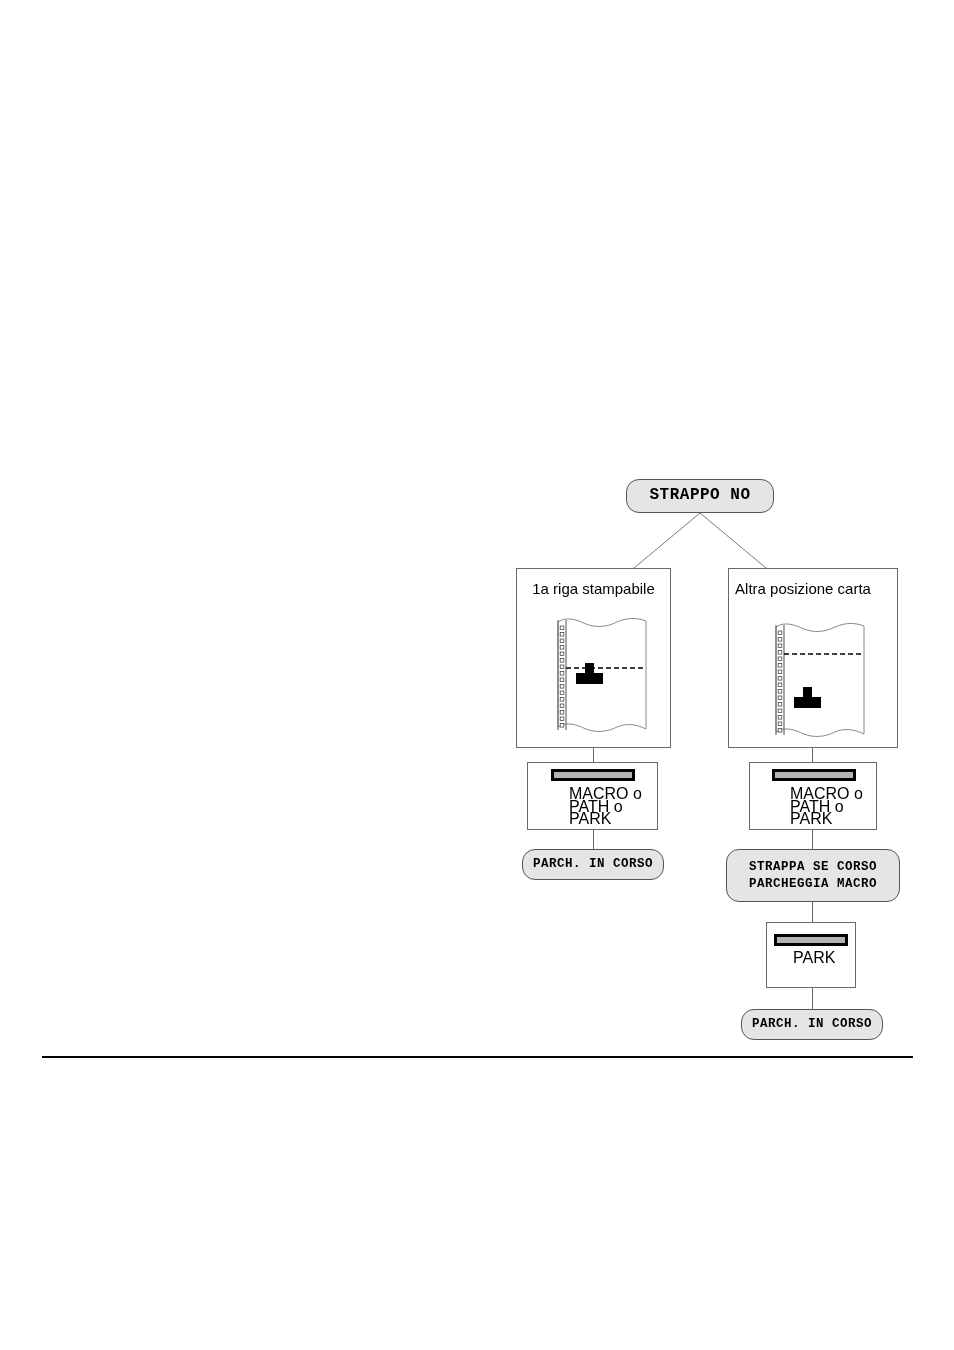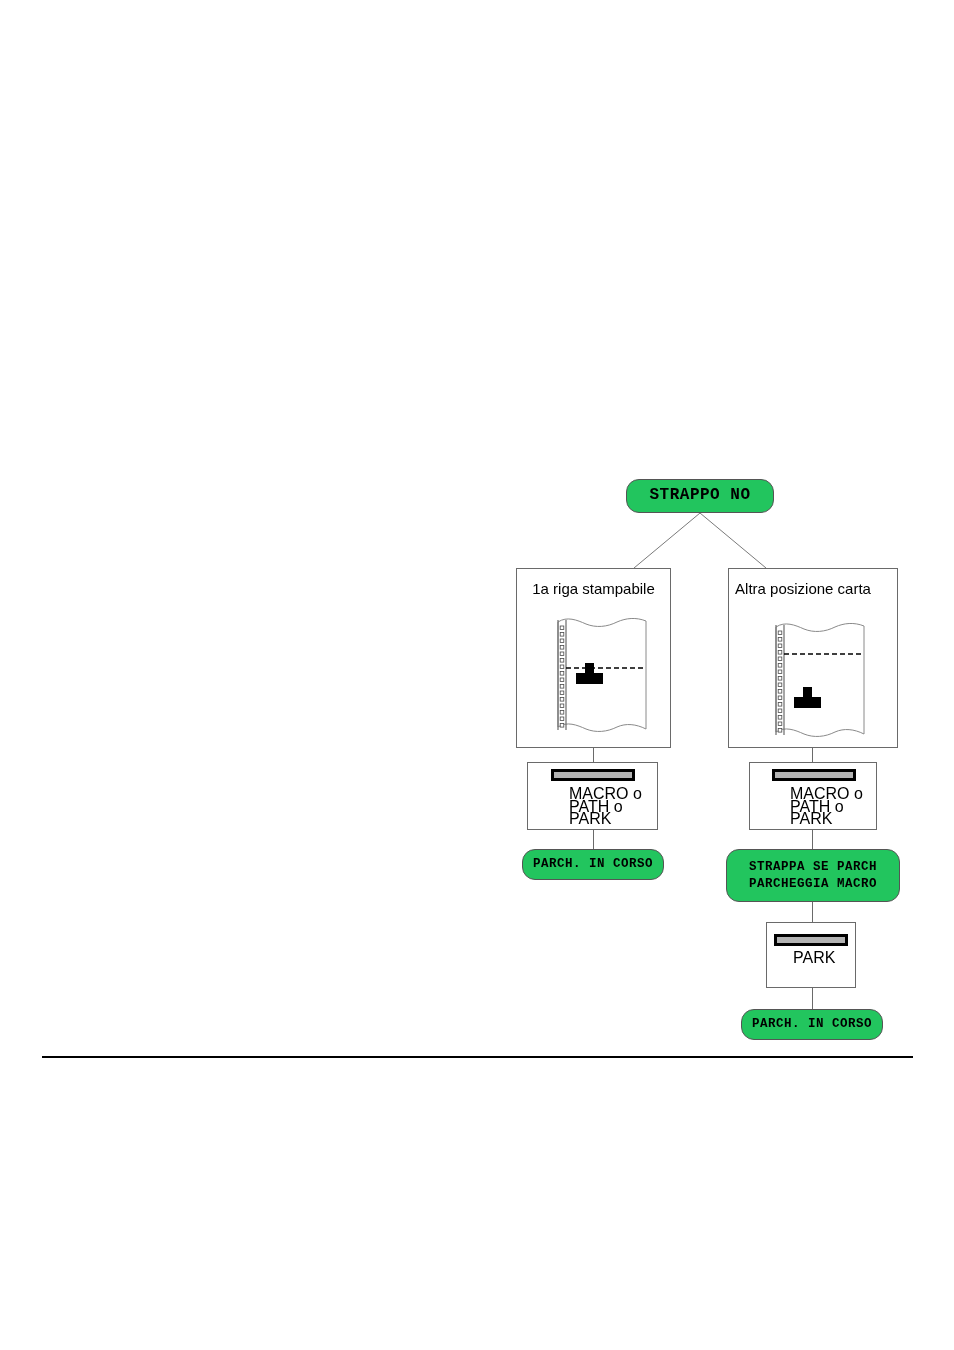--- a/index.html
+++ b/index.html
@@ -20,21 +20,21 @@
     left: 0; top: 0;
     width: 954px;
     height: 1350px;
   }
 
   
   .lcd {
     position: absolute;
     border: 1px solid #555555;
     border-radius: 13px;
-    background: #22c55e;
+    background: #e5e5e5;
     display: flex;
     flex-direction: column;
     align-items: center;
     justify-content: center;
     font-family: "Liberation Mono", monospace;
     font-weight: bold;
     color: #000000;
     letter-spacing: 0.5px;
     box-sizing: border-box;
     white-space: pre;
@@ -219,21 +219,21 @@
 
   <div class="btnbox" style="left:749px; top:762px; width:128px; height:68px;"></div>
   <div class="btn-bar" style="left:772px; top:769px; width:84px; height:12px;"></div>
   <div class="btn-caption" style="left:790px; top:788px; width:90px;">MACRO o
 PATH o
 PARK</div>
 
   <div class="vline" style="left:812px; top:830px; height:19px;"></div>
 
   <div class="lcd" style="left:726px; top:849px; width:174px; height:53px; font-size:12.5px;">
-    <span class="lcd-line">STRAPPA SE PARCH</span>
+    <span class="lcd-line">STRAPPA SE CORSO</span>
     <span class="lcd-line">PARCHEGGIA MACRO</span>
   </div>
 
   <div class="vline" style="left:812px; top:902px; height:20px;"></div>
 
   <div class="btnbox" style="left:766px; top:922px; width:90px; height:66px;"></div>
   <div class="btn-bar" style="left:774px; top:934px; width:74px; height:12px;"></div>
   <div class="btn-caption" style="left:793px; top:952px; width:70px;">PARK</div>
 
   <div class="vline" style="left:812px; top:988px; height:21px;"></div>

